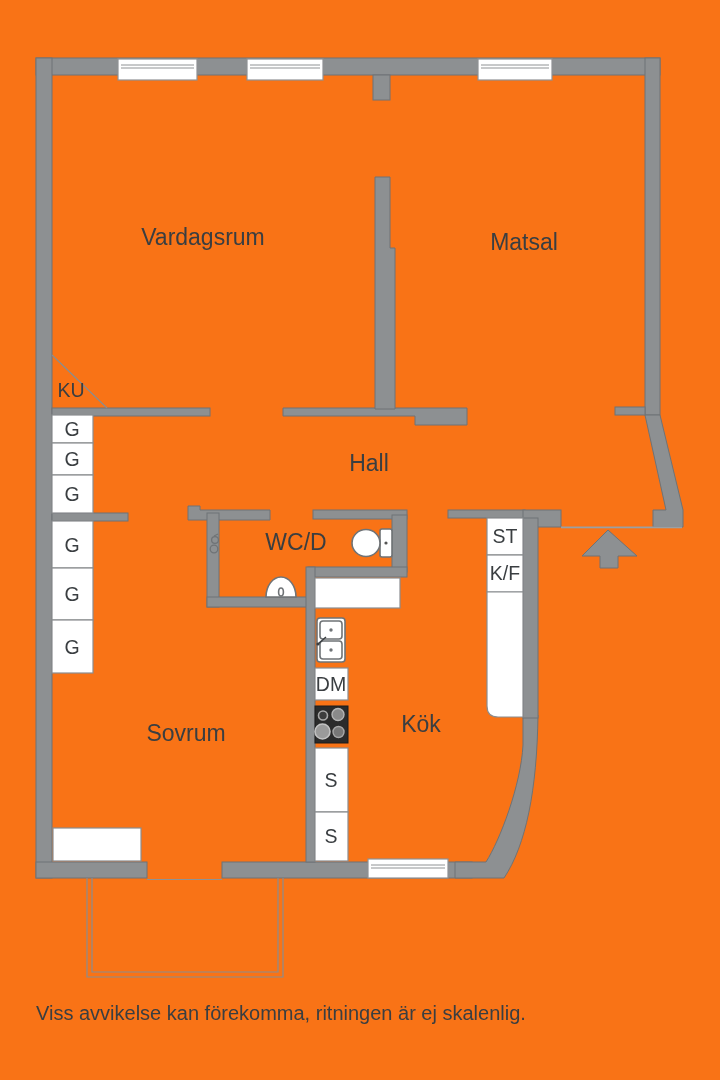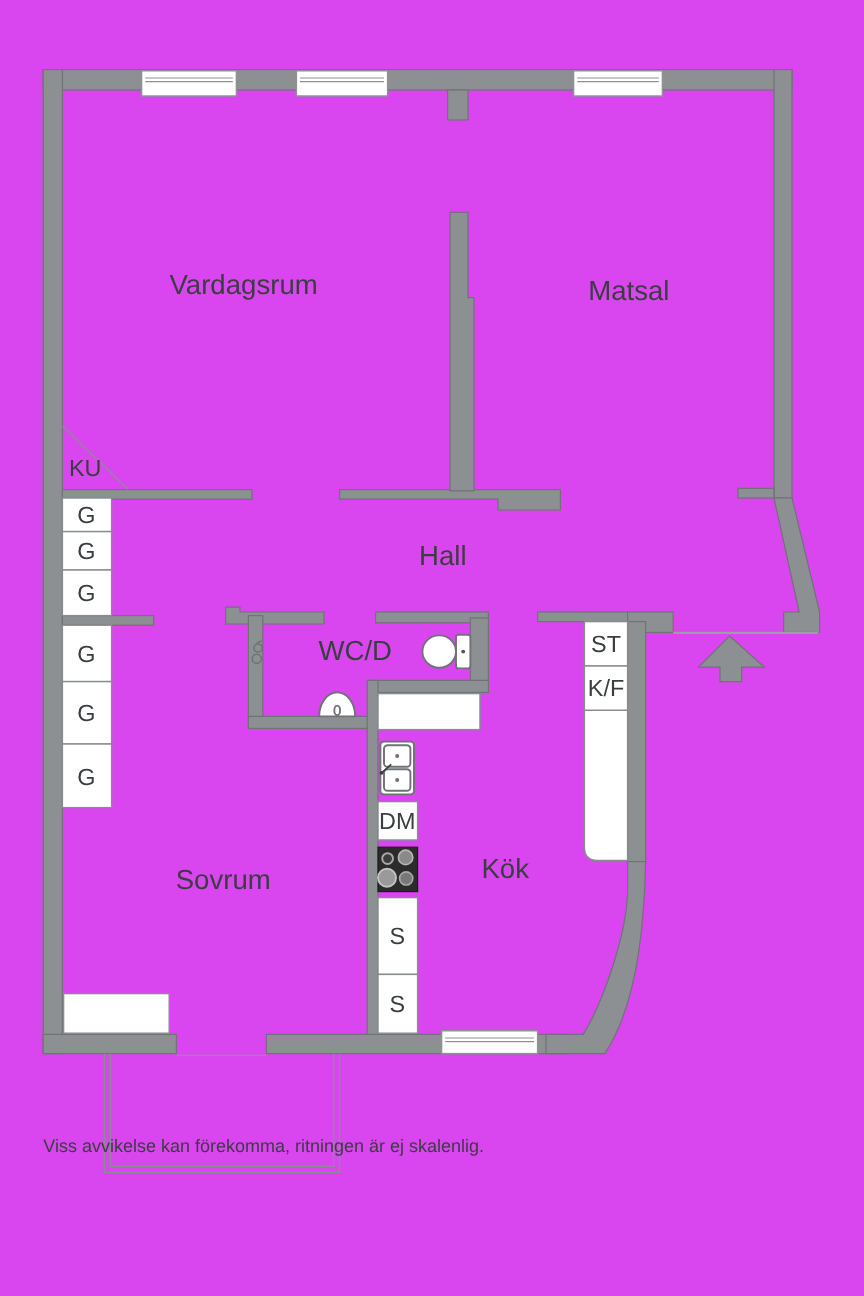--- a/index.html
+++ b/index.html
@@ -1,34 +1,34 @@
 <!DOCTYPE html>
 <html><head>
 <meta charset="utf-8">
 <style>
   html,body{margin:0;padding:0;background:#ffffff;}
   .stage{
     position:relative;
     width:720px;height:1080px;
-    background:#d946ef;
+    background:#f97316;
     font-family:"Liberation Sans", sans-serif;
     overflow:hidden;
   }
   svg{position:absolute;left:0;top:0;}
   .wall{fill:#8d9092;stroke:#6f7376;stroke-width:1;}
   .win{fill:#ffffff;stroke:#8f9294;stroke-width:1.2;}
   .winline{stroke:#8f9294;stroke-width:1;fill:none;}
   .closet{fill:#ffffff;stroke:#8a8d8f;stroke-width:1.2;}
   .thinline{stroke:#8a8d8f;stroke-width:1.2;fill:none;}
   .fixture{fill:#ffffff;stroke:#6f7376;stroke-width:1.6;}
   .roomlabel{fill:#3a3e41;font-size:23px;text-anchor:middle;}
   .smalllabel{fill:#3a3e41;font-size:19.5px;text-anchor:middle;}
   .footer{
-    position:absolute;left:36px;top:947px;
-    color:#3a3e41;font-size:15px;
+    position:absolute;left:36px;top:1002px;
+    color:#3a3e41;font-size:20px;
   }
 </style>
 </head>
 <body>
 
 <div class="stage">
   <svg width="720" height="1080" viewBox="0 0 720 1080">
 
     <g>
       <rect class="wall" x="36" y="58" width="624" height="17"></rect>

